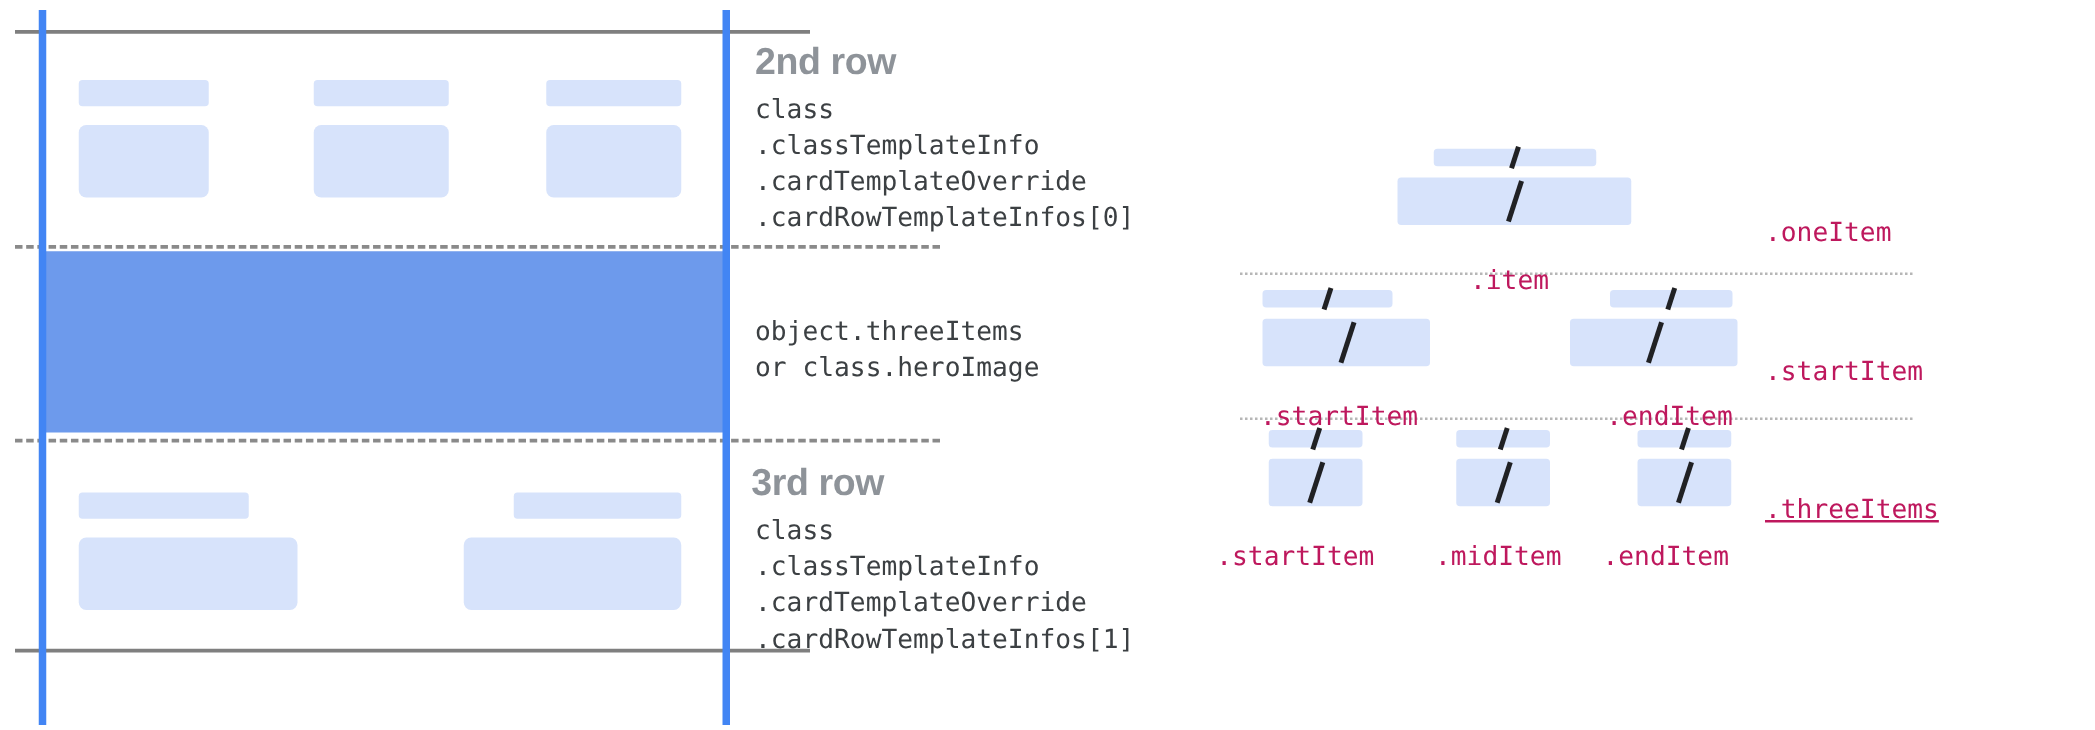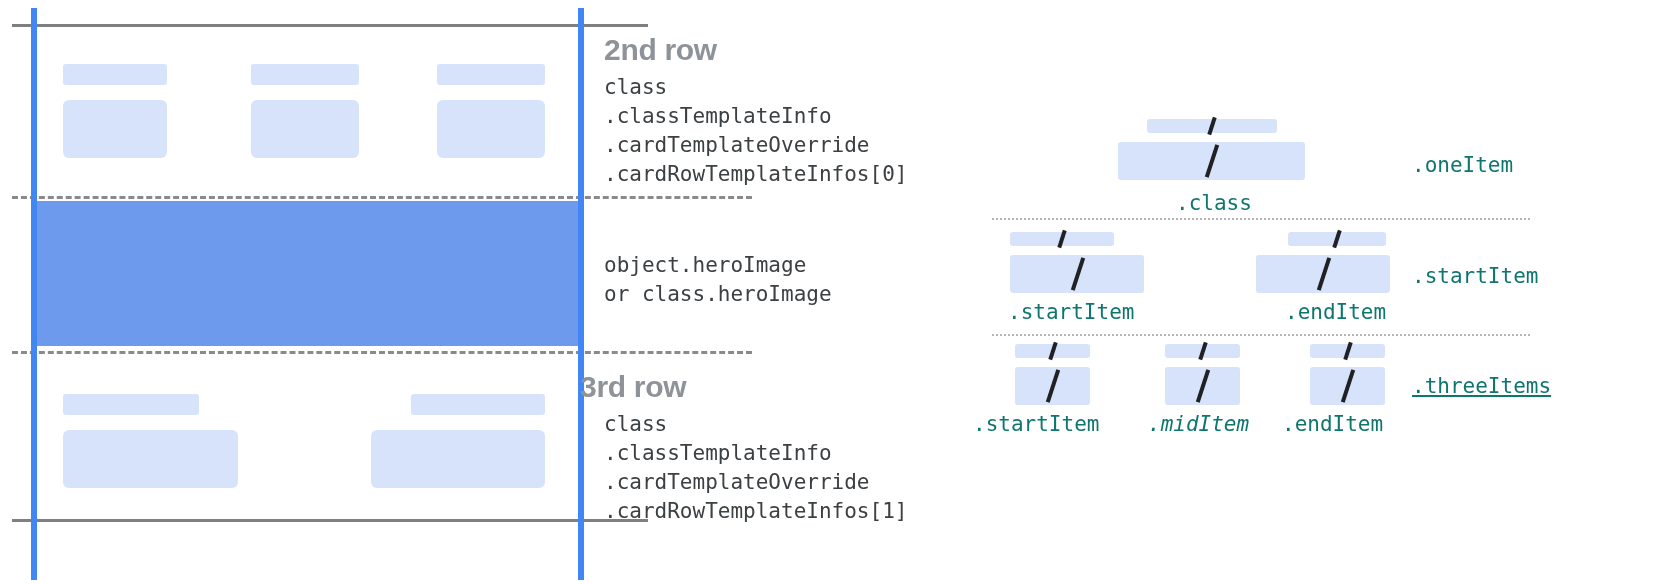--- a/index.html
+++ b/index.html
@@ -62,23 +62,24 @@
     font-size: 30px;
     color: #8e9399;
     letter-spacing: -0.3px;
     white-space: nowrap;
     text-align: right;
   }
   .mono {
     position: absolute;
     font-family: "DejaVu Sans Mono", monospace;
     font-size: 21px;
-    color: #0f766e;
+    color: #be185d;
     white-space: nowrap;
     letter-spacing: 0px;
+    margin-top: 21px;
   }
   .mono-block {
     position: absolute;
     font-family: "DejaVu Sans Mono", monospace;
     font-size: 21px;
     line-height: 29px;
     color: #3c4043;
     white-space: pre;
   }
 
@@ -125,44 +126,44 @@
     <div class="vline" style="left:31px; top:8px; width:6px; height:572px;"></div>
     <div class="vline" style="left:578px; top:8px; width:6px; height:572px;"></div>
   </div>
 
   <div class="row-title" style="left:604px; top:33px;">2nd row</div>
   <div class="mono-block" style="left:604px; top:73px;">class
 .classTemplateInfo
 .cardTemplateOverride
 .cardRowTemplateInfos[0]</div>
 
-  <div class="mono-block" style="left:604px; top:251px;">object.heroImage
+  <div class="mono-block" style="left:604px; top:251px;">object.threeItems
 or class.heroImage</div>
 
-  <div class="row-title" style="left:580px; top:370px;">3rd row</div>
+  <div class="row-title" style="left:601px; top:370px;">3rd row</div>
   <div class="mono-block" style="left:604px; top:410px;">class
 .classTemplateInfo
 .cardTemplateOverride
 .cardRowTemplateInfos[1]</div>
 
   <div class="abs" style="left:0; top:0; width:1676px; height:584px;">
 
     <div class="hline-dotted" style="left:992px; top:218px; width:538px;"></div>
     <div class="hline-dotted" style="left:992px; top:334px; width:538px;"></div>
 
     <div class="item-wrap" style="left:0; top:0;">
 
       <div class="chip flat" style="left:1147px; top:119px; width:130px; height:14px;">
         <div class="slash" style="left:63px; top:-2px; height:18px; transform:rotate(18deg);"></div>
       </div>
 
       <div class="chip flat" style="left:1118px; top:142px; width:187px; height:38px;">
         <div class="slash" style="left:92px; top:2px; height:34px; transform:rotate(18deg);"></div>
       </div>
-      <div class="mono" style="left:1176px; top:191px;">.class</div>
+      <div class="mono" style="left:1176px; top:191px;">.item</div>
       <div class="mono" style="left:1412px; top:153px;">.oneItem</div>
     </div>
 
     <div class="item-wrap" style="left:0; top:0;">
 
       <div class="chip flat" style="left:1010px; top:232px; width:104px; height:14px;">
         <div class="slash" style="left:50px; top:-2px; height:18px; transform:rotate(18deg);"></div>
       </div>
       <div class="chip flat" style="left:1010px; top:255px; width:134px; height:38px;">
         <div class="slash" style="left:66px; top:2px; height:34px; transform:rotate(18deg);"></div>
@@ -189,21 +190,21 @@
         <div class="slash" style="left:36px; top:2px; height:34px; transform:rotate(18deg);"></div>
       </div>
       <div class="mono" style="left:973px; top:412px;">.startItem</div>
 
       <div class="chip flat" style="left:1165px; top:344px; width:75px; height:14px;">
         <div class="slash" style="left:36px; top:-2px; height:18px; transform:rotate(18deg);"></div>
       </div>
       <div class="chip flat" style="left:1165px; top:367px; width:75px; height:38px;">
         <div class="slash" style="left:36px; top:2px; height:34px; transform:rotate(18deg);"></div>
       </div>
-      <div class="mono" style="left:1148px; top:412px;font-style:italic;">.midItem</div>
+      <div class="mono" style="left:1148px; top:412px;">.midItem</div>
 
       <div class="chip flat" style="left:1310px; top:344px; width:75px; height:14px;">
         <div class="slash" style="left:36px; top:-2px; height:18px; transform:rotate(18deg);"></div>
       </div>
       <div class="chip flat" style="left:1310px; top:367px; width:75px; height:38px;">
         <div class="slash" style="left:36px; top:2px; height:34px; transform:rotate(18deg);"></div>
       </div>
       <div class="mono" style="left:1282px; top:412px;">.endItem</div>
 
       <div class="mono" style="left:1412px; top:374px;text-decoration:underline;">.threeItems</div>

